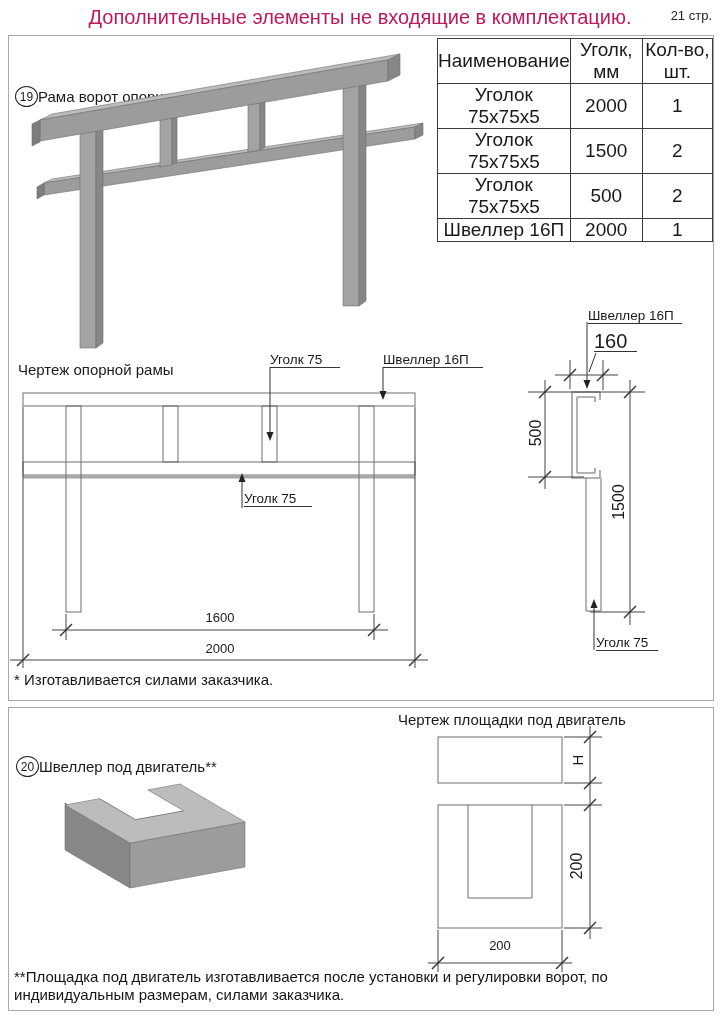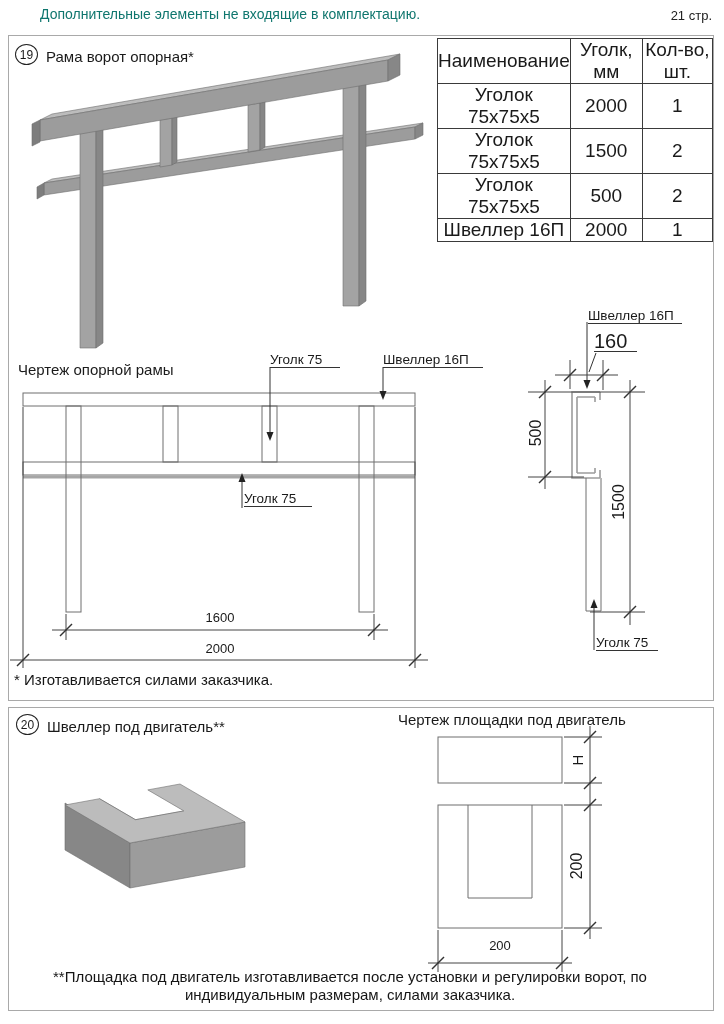--- a/index.html
+++ b/index.html
@@ -1,24 +1,24 @@
 <!DOCTYPE html>
 <html><head>
 <meta charset="utf-8">
 <style>
   html,body{margin:0;padding:0;background:#fff;}
   .page{position:relative;width:724px;height:1024px;background:#fff;
         font-family:"Liberation Sans",sans-serif;color:#1a1a1a;overflow:hidden;}
   .abs{position:absolute;}
-  .title{top:6px;left:40px;width:640px;font-size:14px;color:#0f766e;white-space:nowrap;}
+  .title{top:6px;left:40px;width:640px;text-align:center;font-size:20px;color:#be185d;white-space:nowrap;}
   .pagenum{top:8px;right:12px;font-size:13px;color:#222;}
   .secbox{position:absolute;left:8px;width:704px;border:1px solid #a9a9a9;background:#fff;}
   #box19{top:35px;height:664px;}
   #box20{top:707px;height:302px;}
-  .sec-header{position:absolute;display:flex;align-items:flex-end;gap:8px;}
+  .sec-header{position:absolute;display:flex;align-items:center;margin-top:42px;}
   .numcircle{width:21px;height:19px;border:1.3px solid #222;border-radius:50%;
              font-size:12px;display:flex;align-items:center;justify-content:center;}
   .sec-title{font-size:15px;white-space:nowrap;}
   table.parts{position:absolute;left:428px;top:2px;border-collapse:collapse;font-size:19px;}
   table.parts td{border:1px solid #3a3a3a;text-align:center;padding:0;}
   table.parts .hrow td{height:19px;}
   table.parts .drow td{height:22px;}
   .c1{width:115px;} .c2{width:77px;} .c3{width:79px;margin-left:16px;}
   .caption{font-size:15px;white-space:nowrap;}
   .lbl{font-size:13.5px;white-space:nowrap;border-bottom:1px solid #333;line-height:15px;}
@@ -231,16 +231,16 @@
       <line class="dimln" x1="562" y1="930" x2="562" y2="972"></line>
       <line class="dimln" x1="428" y1="963" x2="572" y2="963"></line>
       <line class="tick" x1="432" y1="969" x2="444" y2="957"></line>
       <line class="tick" x1="556" y1="969" x2="568" y2="957"></line>
     </svg>
 
     <div class="abs dimr" style="left:568px;top:52px;font-size:15px;">Н</div>
     <div class="abs dimr" style="left:568px;top:158px;">200</div>
     <div class="abs dim" style="left:431px;top:230px;width:120px;">200</div>
 
-    <div class="abs foot" style="left:5px;top:260px;width:672px;text-align:center;">**Площадка под двигатель изготавливается после установки и регулировки ворот, по индивидуальным размерам, силами заказчика.</div>
+    <div class="abs foot" style="left:5px;top:260px;width:672px;">**Площадка под двигатель изготавливается после установки и регулировки ворот, по индивидуальным размерам, силами заказчика.</div>
   </div>
 
 </div>
 
 </body></html>

